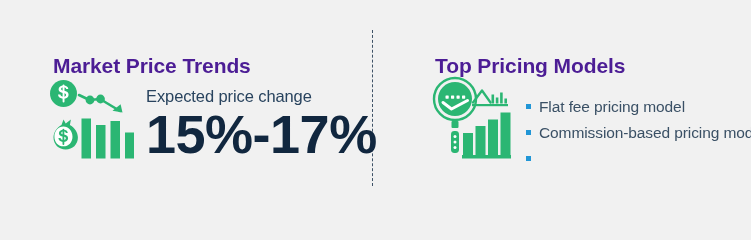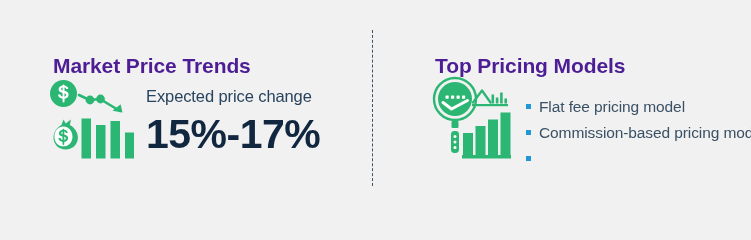--- a/index.html
+++ b/index.html
@@ -73,21 +73,21 @@
   }
   .subhead {
     font-size: 16.5px;
     line-height: 20px;
     color: #28435e;
     white-space: nowrap;
     letter-spacing: -0.1px;
   }
   .bignum {
     margin-top: 5px;
-    font-size: 41px;
+    font-size: 54px;
     line-height: 46px;
     font-weight: bold;
     color: #11273f;
     letter-spacing: -0.5px;
     white-space: nowrap;
   }
 
   
   .model-list {
     margin: 0 0 0 14px;

